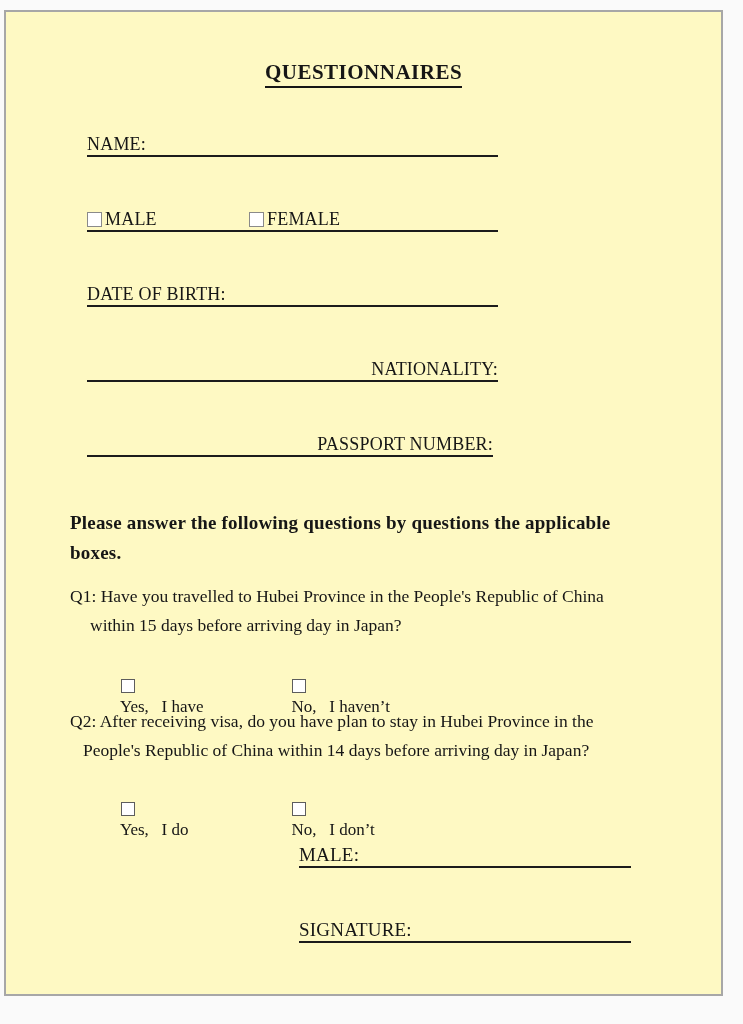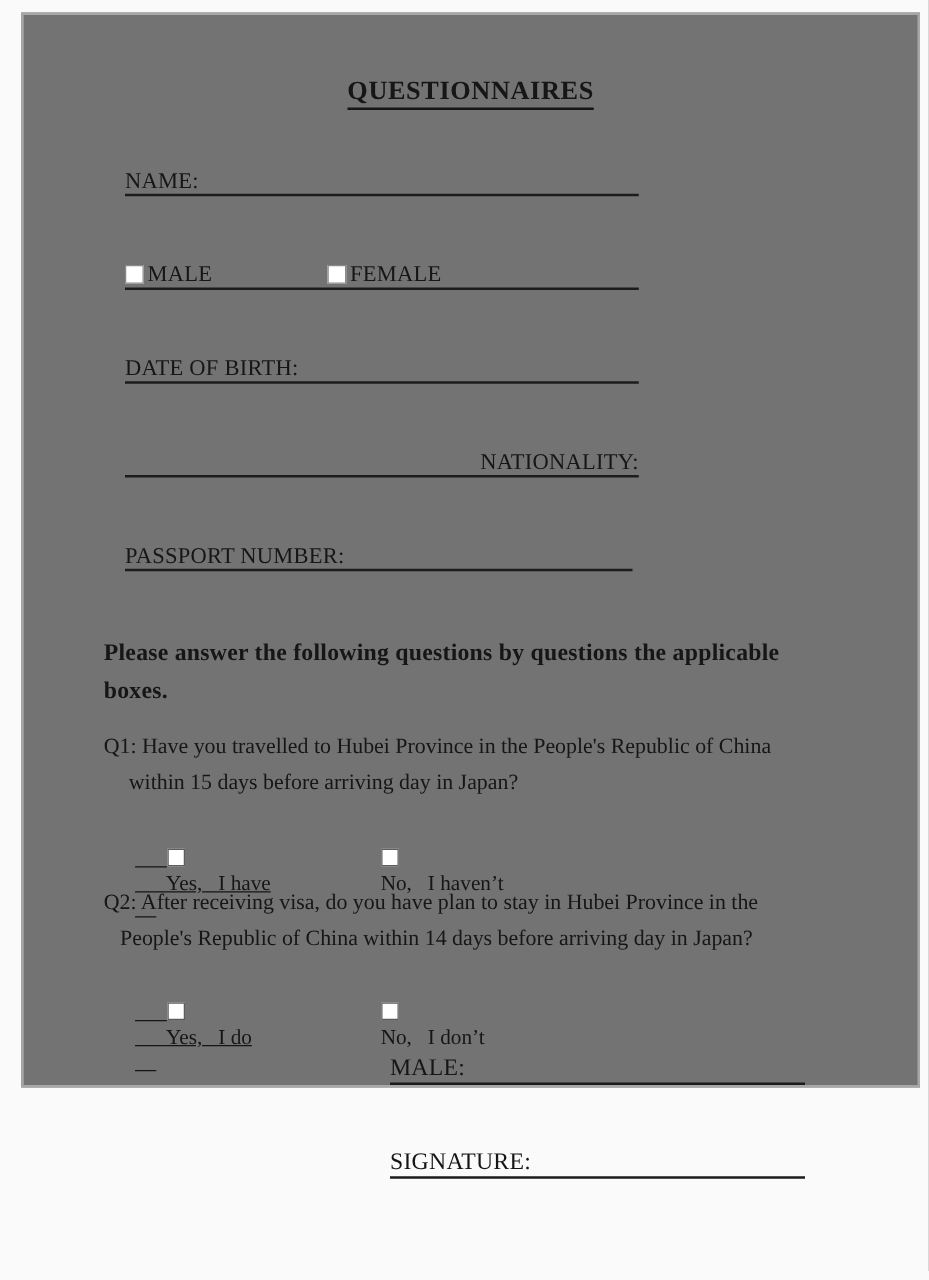--- a/index.html
+++ b/index.html
@@ -9,26 +9,26 @@
   body {
     width: 743px;
     height: 1024px;
     position: relative;
     background: #fafafa;
     font-family: "Liberation Serif", "DejaVu Serif", serif;
     color: #161616;
   }
   .page {
     position: absolute;
-    left: 17px;
+    left: 4px;
     top: 10px;
     width: 719px;
-    height: 860px;
+    height: 986px;
     box-sizing: border-box;
-    background: #737373;
+    background: #fef9c3;
     border: 2px solid #a7a7a7;
   }
   .title {
     position: absolute;
     top: 48px;
     left: 0;
     width: 100%;
     text-align: center;
     font-size: 21px;
     font-weight: bold;
@@ -50,21 +50,21 @@
     letter-spacing: 0.2px;
     display: flex;
     align-items: flex-end;
     margin-left: 17px;
   }
   .field .blank { flex: 1; height: 100%; }
   .f-name        { top: 121px; }
   .f-gender      { top: 196px; }
   .f-dob         { top: 271px; }
   .f-nationality { top: 346px; flex-direction: column; }
-  .f-passport    { top: 421px; width: 406px; }
+  .f-passport    { top: 421px; width: 406px; flex-direction: column; }
 
   .gender-group { display: inline-flex; align-items: center; height: 22px; }
   .gender-group.female { position: absolute; left: 162px; bottom: 0; }
 
   .cb {
     display: inline-block;
     width: 12px;
     height: 12px;
     border: 1.5px solid #5d5d5d;
     background: #ffffff;
@@ -104,21 +104,21 @@
     position: absolute;
     left: 64px;
     width: 520px;
     height: 22px;
     font-size: 17px;
     line-height: 20px;
   }
   .a1 { top: 645px; }
   .a2 { top: 768px; }
   .ans-group { position: absolute; top: 0; white-space: pre; }
-  .ans-yes { left: 25px; text-decoration: underline; }
+  .ans-yes { left: 25px; }
   .ans-no  { left: 196px; }
   .ans-label { white-space: pre; }
 
   .footer-field {
     position: absolute;
     left: 293px;
     width: 332px;
     height: 22px;
     border-bottom: 2px solid #1c1c1c;
     font-size: 19px;

